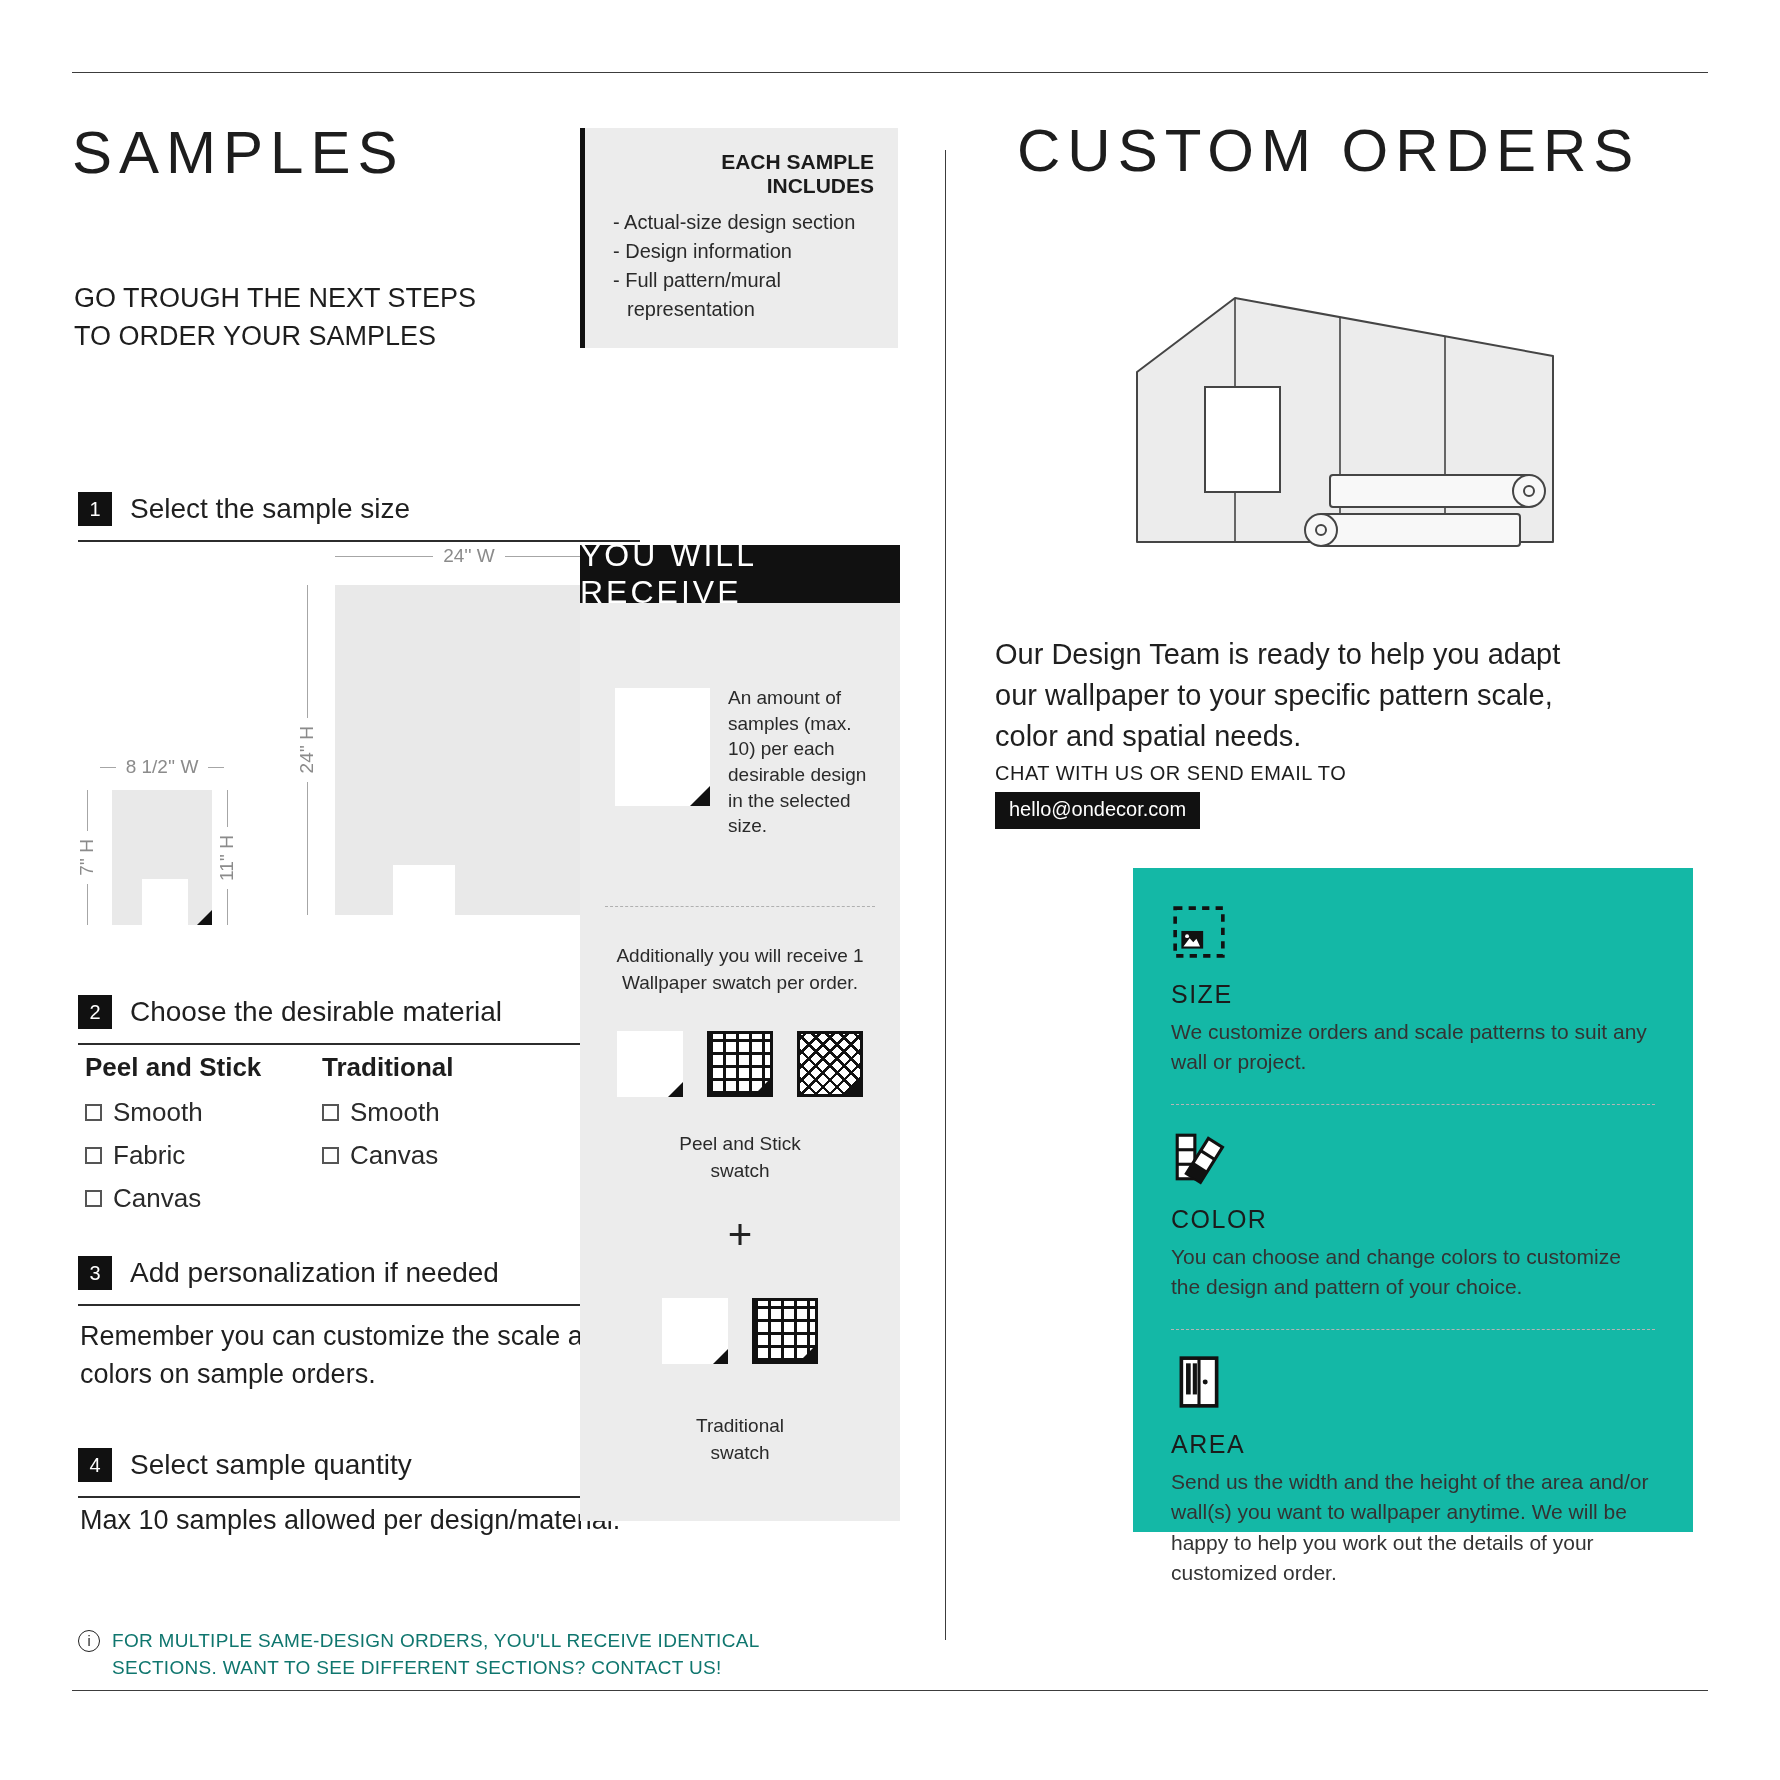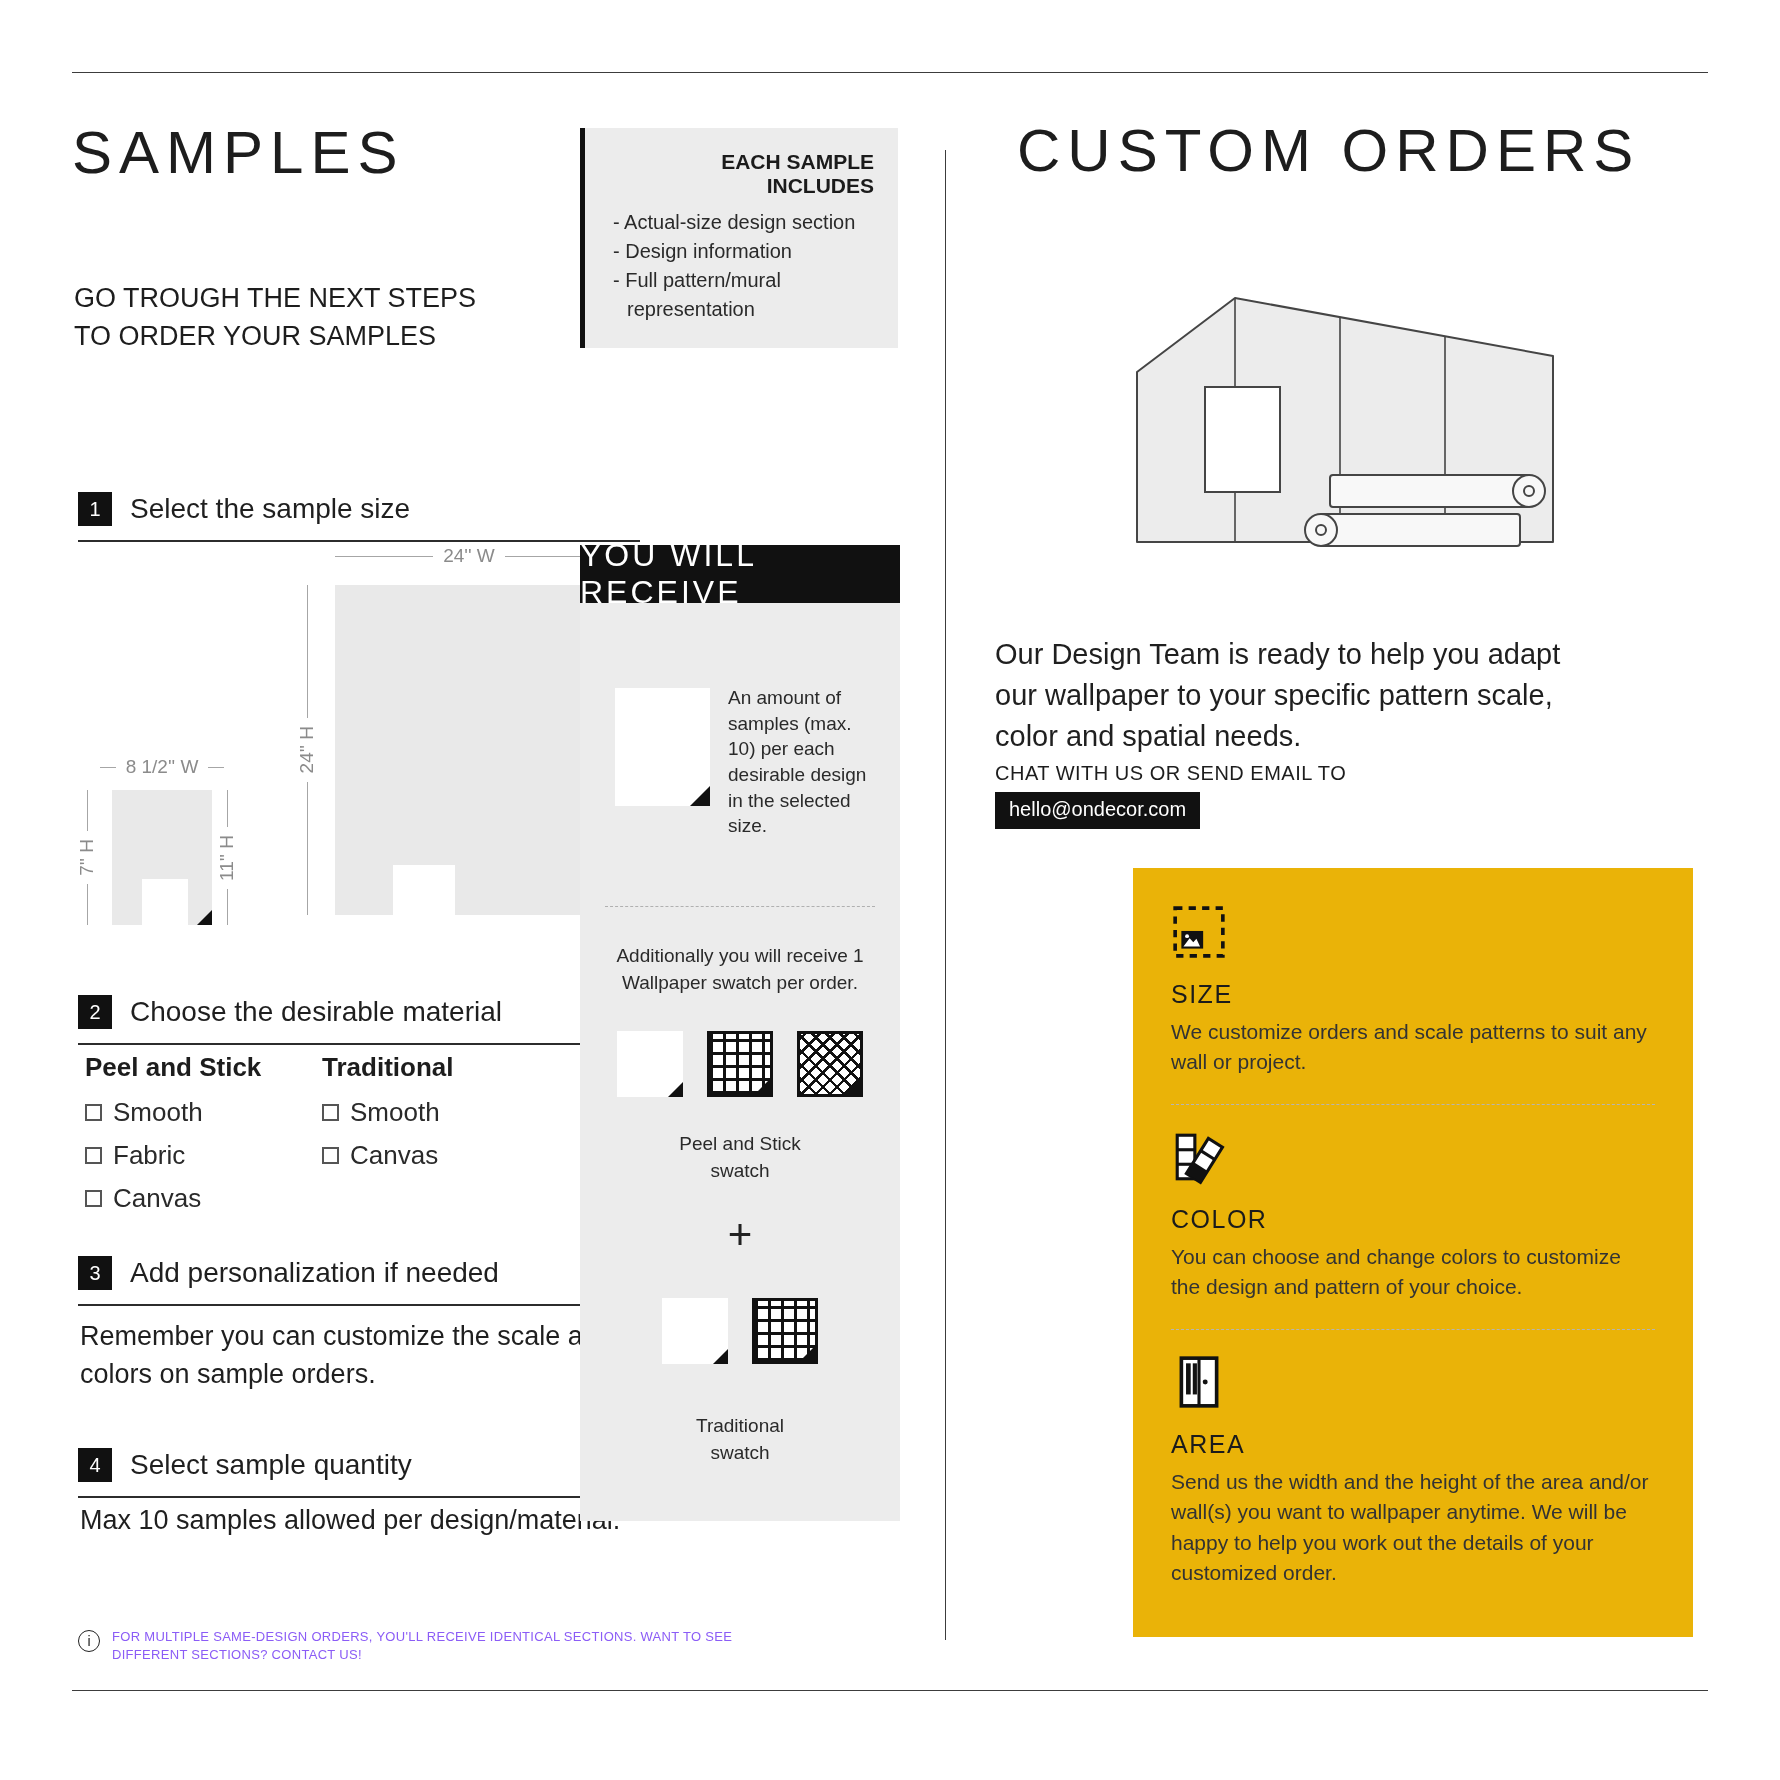--- a/index.html
+++ b/index.html
@@ -45,21 +45,21 @@
   .mat-col-1 { left:85px; }
   .mat-col-2 { left:322px; }
   .mat-title { font-size:26px; font-weight:bold; color:#1d1d1d; margin-bottom:14px; }
   .opt { display:flex; align-items:center; gap:11px; margin-bottom:12px; font-size:26px; color:#2a2a2a; }
   .cbx { width:17px; height:17px; border:2px solid #555; flex:0 0 auto; }
 
   .body-text { position:absolute; font-size:27px; line-height:1.4; color:#1f1f1f; }
 
   .footnote { position:absolute; left:78px; top:1628px; width:700px; display:flex; gap:12px; align-items:flex-start; }
   .info-circle { width:22px; height:22px; border:1.5px solid #222; border-radius:50%; display:flex; align-items:center; justify-content:center; font-size:14px; font-style:normal; flex:0 0 auto; margin-top:2px; }
-  .footnote-text { font-size:13px; line-height:1.4; letter-spacing:0.3px; color:#8b5cf6; }
+  .footnote-text { font-size:19px; line-height:1.4; letter-spacing:0.3px; color:#0f766e; }
 
   
   .includes-box { position:absolute; left:580px; top:128px; width:318px; background:#ececec; border-left:5px solid #111; padding:22px 24px 24px 28px; }
   .includes-title { font-size:21px; font-weight:bold; color:#1b1b1b; margin-bottom:10px;text-align:right; }
   .includes-list li { list-style:none; font-size:20px; line-height:1.45; color:#2a2a2a; padding-left:14px; text-indent:-14px; }
 
   .receive-bar { position:absolute; left:580px; top:545px; width:320px; height:58px; background:#111; color:#fff; display:flex; align-items:center; justify-content:center; font-size:32px; letter-spacing:3px; }
   .receive-panel { position:absolute; left:580px; top:603px; width:320px; height:918px; background:#ececec; }
 
   .page-icon { position:absolute; left:35px; top:85px; width:95px; height:118px; background:#fff; }
@@ -85,21 +85,21 @@
   .label1 { top:528px; }
   .label2 { top:810px; }
   .plus-sign { position:absolute; left:0; right:0; top:608px; text-align:center; font-size:42px; font-weight:300; color:#222; }
 
   
   .house-illo { position:absolute; left:1135px; top:292px; }
   .right-intro { position:absolute; left:995px; top:634px; width:580px; font-size:29px; line-height:1.42; color:#1f1f1f; }
   .chat-label { position:absolute; left:995px; top:762px; font-size:20px; letter-spacing:0.5px; color:#1d1d1d; }
   .email-badge { position:absolute; left:995px; top:792px; background:#111; color:#fff; font-size:20px; padding:6px 14px 8px; cursor:pointer; }
 
-  .features-panel { position:absolute; left:1133px; top:868px; width:560px; height:769px; background:#eab308; padding:36px 38px; }
+  .features-panel { position:absolute; left:1133px; top:868px; width:560px; height:664px; background:#14b8a6; padding:36px 38px; }
   .feature-title { font-size:25px; letter-spacing:1.5px; color:#1b1b1b; margin-top:16px; margin-bottom:8px; }
   .feature-text { font-size:21px; line-height:1.45; color:#333; }
   .feat-div { border-top:1px dashed #b5b5b5; margin:26px 0 24px; }
 </style>
 </head>
 <body>
 
 <div class="rule top"></div>
 <div class="rule bottom"></div>
 <div class="vdivider"></div>

